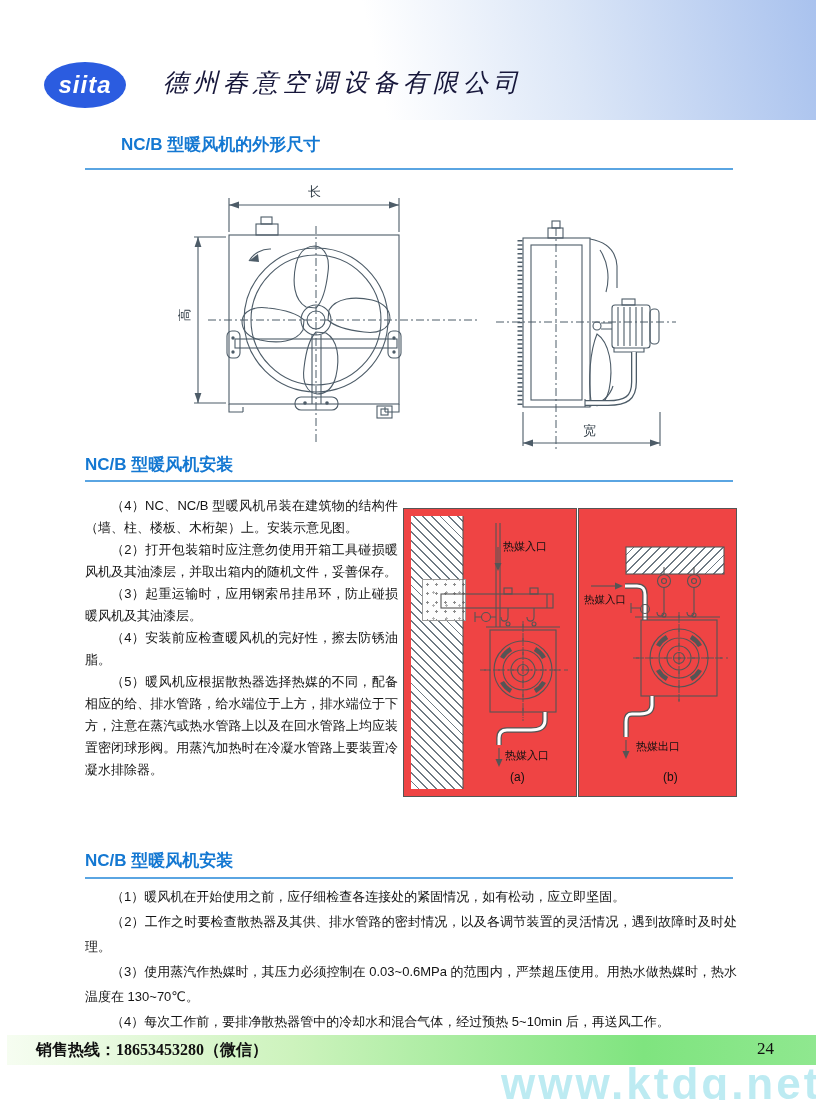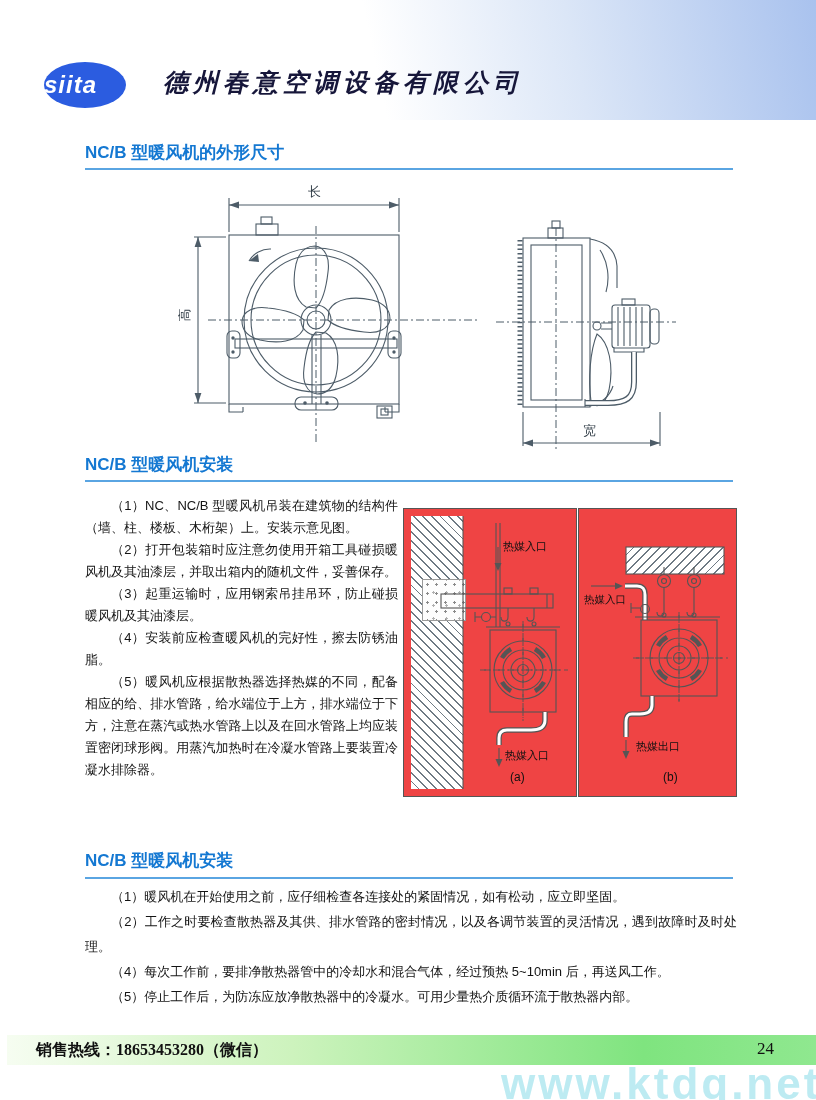--- a/index.html
+++ b/index.html
@@ -2,24 +2,24 @@
 <html><head>
 <meta charset="utf-8">
 <style>
   html,body{margin:0;padding:0;}
   body{width:816px;height:1100px;position:relative;overflow:hidden;background:#ffffff;
        font-family:"Liberation Sans","DejaVu Sans",sans-serif;color:#1a1a1a;}
   
   .header{position:absolute;left:0;top:0;width:816px;height:120px;
           background:linear-gradient(78deg,#ffffff 46%,#dbe6f7 70%,#a9c2ee 100%);}
   .logo{position:absolute;left:44px;top:62px;width:82px;height:46px;background:#2b5ce0;
-        border-radius:50%;display:flex;align-items:center;
+        border-radius:50%;display:flex;align-items:center;justify-content:center;
         color:#fff;font-weight:bold;font-style:italic;font-size:24px;letter-spacing:1px;}
   .company{position:absolute;left:163px;top:66px;font-family:"Liberation Serif","DejaVu Serif",serif;
-           font-style:italic;font-weight:bold;font-size:25px;color:#16163a;letter-spacing:5px;white-space:nowrap;}
+           font-style:italic;font-weight:normal;font-size:25px;color:#16163a;letter-spacing:5px;white-space:nowrap;}
   .hurl{position:absolute;left:468px;top:70px;font-family:"DejaVu Sans Mono","Liberation Mono",monospace;
         font-weight:bold;font-size:19px;color:#000;letter-spacing:1px;white-space:nowrap;}
   
   .sec-title{position:absolute;left:85px;color:#1478d2;font-size:17px;font-weight:bold;white-space:nowrap;}
   .sec-rule{position:absolute;left:85px;width:648px;height:2px;background:#5aa5e2;}
   
   .drawings{position:absolute;left:85px;top:178px;width:650px;height:272px;}
   .dim-label{position:absolute;font-size:13px;color:#2e3a44;}
   .dim-label.rot{transform:rotate(-90deg);}
   
@@ -64,21 +64,21 @@
 </head>
 <body>
 
 <div class="header">
   <div class="logo">
     <span>siita</span>
   </div>
   <span class="company">德州春意空调设备有限公司</span>
 </div>
 
-<div class="sec-title" style="top:141px;">NC/B 型暖风机的外形尺寸</div>
+<div class="sec-title" style="top:133px;margin-left:36px;">NC/B 型暖风机的外形尺寸</div>
 <div class="sec-rule" style="top:168px;"></div>
 
 <div class="drawings">
   <svg width="650" height="272" viewBox="85 178 650 272">
 
     <g>
       <path class="ln" d="M229,232 V198 M399,232 V198 M229,205 H399"></path>
       <path class="fl" d="M229,205 l10,-3.4 v6.8 z"></path>
         <path class="fl" d="M399,205 l-10,-3.4 v6.8 z"></path>
       <path class="ln" d="M226,237 H194 M226,403 H194 M198,237 V403"></path>
@@ -146,21 +146,21 @@
   </svg>
   <span class="dim-label" style="left:223px;top:5px;">长</span>
   <span class="dim-label rot" style="left:93px;top:128px;">高</span>
   <span class="dim-label" style="left:498px;top:244px;">宽</span>
 </div>
 
 <div class="sec-title" style="top:453px;">NC/B 型暖风机安装</div>
 <div class="sec-rule" style="top:480px;"></div>
 
 <div class="col-left">
-  <p>（1）NC、NC/B 型暖风机吊装在建筑物的结构件（墙、柱、楼板、木桁架）上。安装示意见图。</p>
+  <p>（4）NC、NC/B 型暖风机吊装在建筑物的结构件（墙、柱、楼板、木桁架）上。安装示意见图。</p>
   <p>（2）打开包装箱时应注意勿使用开箱工具碰损暖风机及其油漆层，并取出箱内的随机文件，妥善保存。</p>
   <p>（3）起重运输时，应用钢索吊挂吊环，防止碰损暖风机及其油漆层。</p>
   <p>（4）安装前应检查暖风机的完好性，擦去防锈油脂。</p>
   <p>（5）暖风机应根据散热器选择热媒的不同，配备相应的给、排水管路，给水端位于上方，排水端位于下方，注意在蒸汽或热水管路上以及在回水管路上均应装置密闭球形阀。用蒸汽加热时在冷凝水管路上要装置冷凝水排除器。</p>
 </div>
 
 <div class="diag diagA">
   <div class="hatch-wall"></div>
   <div class="anchor-block"></div>
   <svg width="172" height="287" viewBox="0 0 172 287">
@@ -253,20 +253,21 @@
   <span class="lbl" style="left:57px;top:230px;">热媒出口</span>
   <span class="cap" style="left:84px;top:261px;">(b)</span>
 </div>
 
 <div class="sec-title" style="top:849px;">NC/B 型暖风机安装</div>
 <div class="sec-rule" style="top:877px;"></div>
 
 <div class="sec3">
   <p>（1）暖风机在开始使用之前，应仔细检查各连接处的紧固情况，如有松动，应立即坚固。</p>
   <p>（2）工作之时要检查散热器及其供、排水管路的密封情况，以及各调节装置的灵活情况，遇到故障时及时处理。</p>
+  <p>（3）使用蒸汽作热媒时，其压力必须控制在 0.03~0.6MPa 的范围内，严禁超压使用。用热水做热媒时，热水温度在 130~70℃。</p>
   <p>（4）每次工作前，要排净散热器管中的冷却水和混合气体，经过预热 5~10min 后，再送风工作。</p>
   <p>（5）停止工作后，为防冻应放净散热器中的冷凝水。可用少量热介质循环流于散热器内部。</p>
 </div>
 
 <div class="footer">
   <span class="hotline">销售热线：18653453280（微信）</span>
   <span class="pagenum">24</span>
 </div>
 <div class="watermark">www.ktdq.net</div>
 

